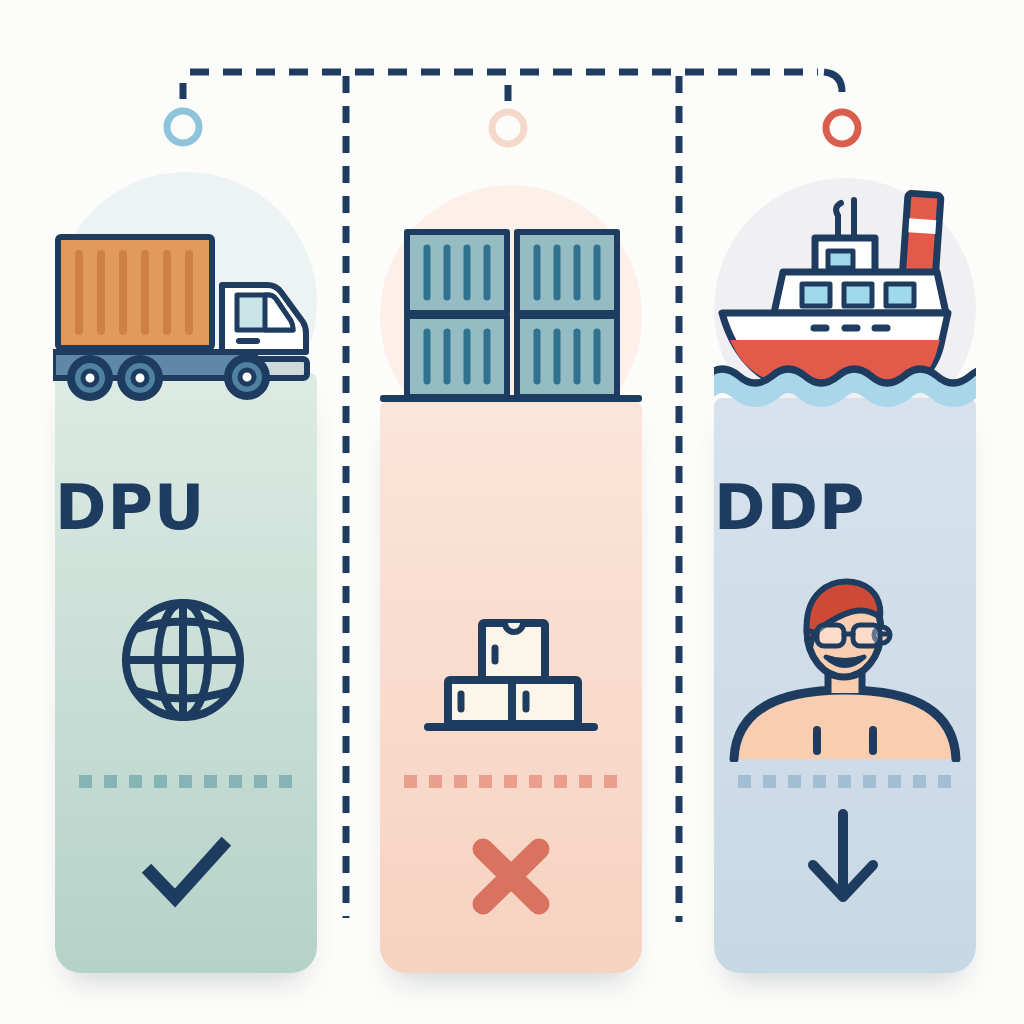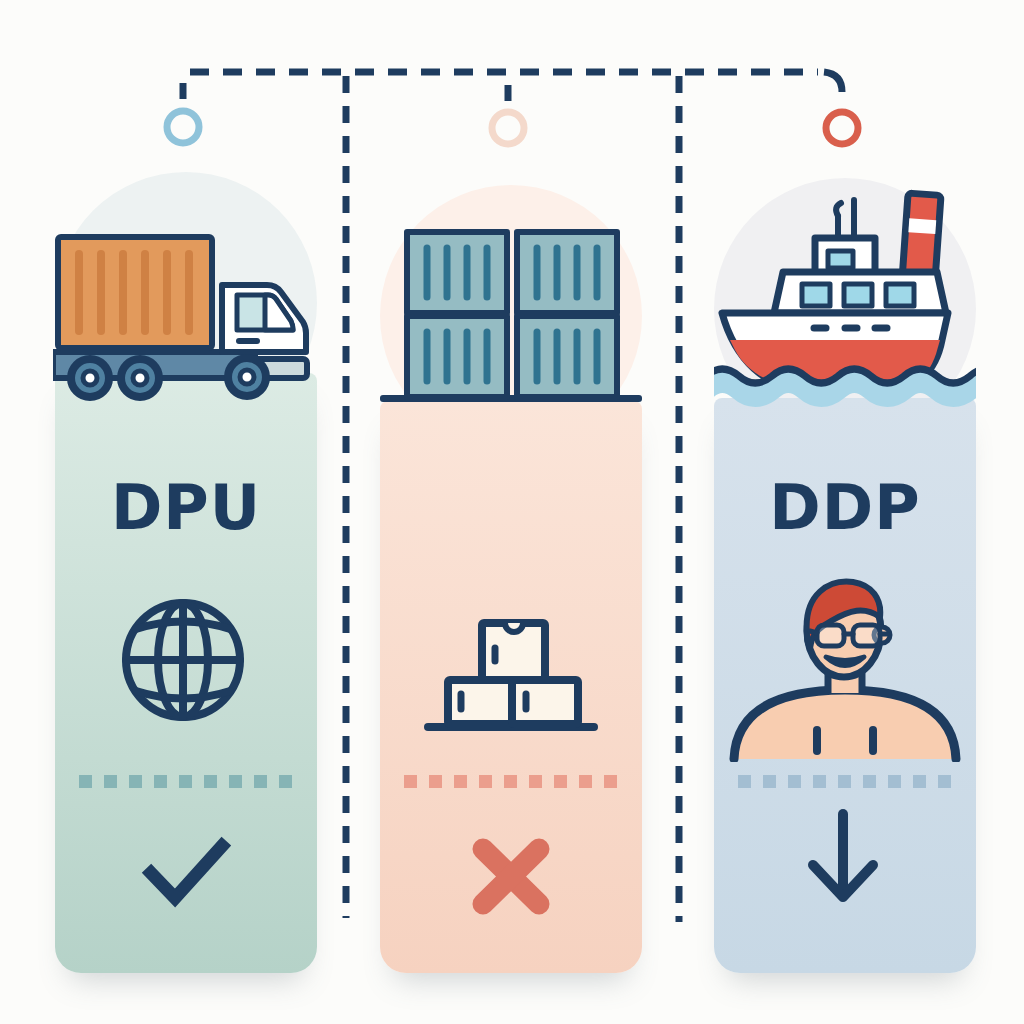--- a/index.html
+++ b/index.html
@@ -21,21 +21,21 @@
   .card-ddp .halo{top:6px;background:var(--blue-halo);}
   .body{position:absolute;left:0;right:0;bottom:0;border-radius:8px 8px 26px 26px;
         box-shadow:0 20px 30px -14px rgba(90,105,115,.28);}
   .card-dpu .body{top:201px;background:linear-gradient(180deg,var(--mint-body-top) 0%,var(--mint-body-bottom) 100%);}
   .card-dap .body{top:229px;background:linear-gradient(180deg,var(--peach-body-top) 0%,var(--peach-body-bottom) 100%);}
   .card-ddp .body{top:226px;background:linear-gradient(180deg,var(--blue-body-top) 0%,var(--blue-body-bottom) 100%);}
   .ground-line{position:absolute;left:0;right:0;top:223px;height:7px;background:var(--navy);border-radius:3px;z-index:4;}
   .icon{position:absolute;z-index:5;}
   .card h2{
     position:absolute;left:0;right:0;top:301px;margin:0;z-index:6;
-    text-align:center;font-size:62px;line-height:70px;font-weight:800;
+    font-size:62px;line-height:70px;font-weight:800;
     letter-spacing:1px;color:var(--navy);
   }
   .divider{position:absolute;left:24px;top:603px;width:214px;display:flex;gap:12px;z-index:6;}
   .divider i{width:13px;height:13px;display:block;}
   .card-dpu .divider i{background:var(--mint-divider);}
   .card-dap .divider i{background:var(--peach-divider);}
   .card-ddp .divider i{background:var(--blue-divider);}
   svg{display:block;}
 </style>
 </head>

